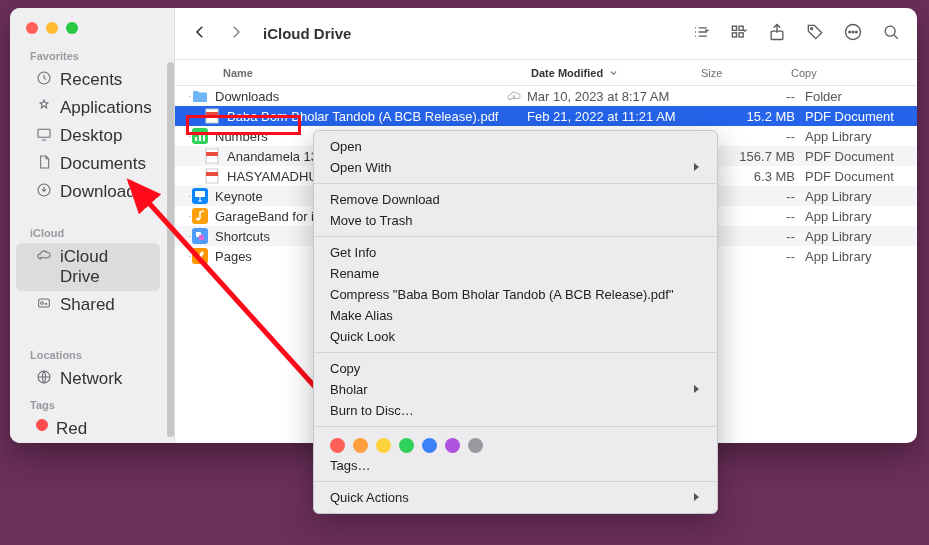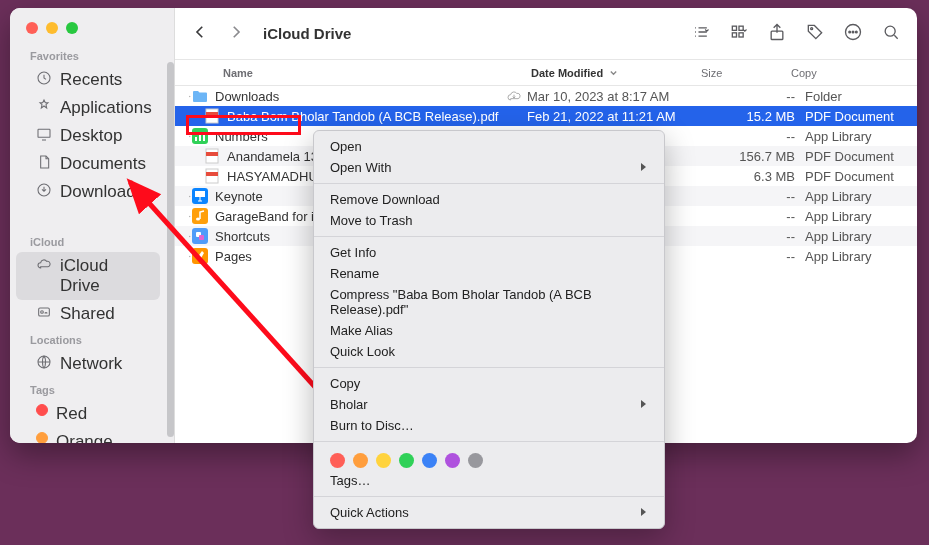--- a/index.html
+++ b/index.html
@@ -46,21 +46,21 @@
   .row .cloud svg { width:16px; height:16px; stroke:#aaa; fill:none; stroke-width:1.5; }
   .row .date { width: 192px; color: #555; }
   .row .size { width: 76px; text-align: right; color: #555; }
   .row .kind { width: 110px; padding-left: 10px; color: #555; }
   .row.selected { background: #2463ea; color: #fff; }
   .row.selected .date, .row.selected .size, .row.selected .kind { color: #fff; }
 
   .hl-box { position: absolute; border: 3px solid #fe0b1b; pointer-events: none; }
   .arrow { position: absolute; pointer-events: none; }
 
-  .ctx-menu { position: absolute; width: 352px; background: #ececee; border: 1px solid #c8c8cc; border-radius: 6px; box-shadow: 0 10px 30px rgba(0,0,0,.28); padding: 5px 0; font-size: 13px; color: #222; }
+  .ctx-menu { position: absolute; width: 405px; background: #ececee; border: 1px solid #c8c8cc; border-radius: 6px; box-shadow: 0 10px 30px rgba(0,0,0,.28); padding: 5px 0; font-size: 13px; color: #222; }
   .ctx-item { padding: 3px 16px; display: flex; align-items: center; }
   .ctx-item .arrow-r { margin-left: auto; }
   .ctx-item .arrow-r svg { width: 8px; height: 10px; fill: #555; }
   .ctx-sep { height: 1px; background: #d4d4d8; margin: 5px 0; }
   .ctx-tags { display: flex; gap: 8px; padding: 6px 16px 2px; }
   .ctx-tags .t { width: 15px; height: 15px; border-radius: 50%; }
 
   .folder-svg { fill:#6cb5f6; }
   .pdf-ico { width:14px; height:16px; }
 </style>
@@ -115,41 +115,41 @@
       <div class="side-item">
           <span class="side-icon">
             <svg viewBox="0 0 24 24">
               <circle cx="12" cy="12" r="9"></circle>
               <path d="M12 7v7M9 11l3 3 3-3"></path>
             </svg>
           </span>
           <span>Downloads</span>
         </div>
 
-      <div class="sect-label" style="margin-top:24px">iCloud</div>
+      <div class="sect-label" style="margin-top:15px">iCloud</div>
       <div class="side-item sel">
           <span class="side-icon">
             <svg viewBox="0 0 24 24">
               <path d="M7 18a4 4 0 010-8 5 5 0 019-2 4 4 0 012 8H7z"></path>
             </svg>
           </span>
           <span>iCloud Drive</span>
         </div>
       <div class="side-item">
           <span class="side-icon">
             <svg viewBox="0 0 24 24">
               <rect x="4" y="6" width="16" height="12" rx="2"></rect>
               <circle cx="9" cy="12" r="2"></circle>
               <path d="M13 14c1-1 3-1 4 0"></path>
             </svg>
           </span>
           <span>Shared</span>
         </div>
 
-      <div class="sect-label" style="margin-top:0">Locations</div>
+      <div class="sect-label" style="margin-top:24px">Locations</div>
       <div class="side-item">
           <span class="side-icon">
             <svg viewBox="0 0 24 24">
               <circle cx="12" cy="12" r="9"></circle>
               <path d="M3 12h18M12 3c3 3 3 15 0 18M12 3c-3 3-3 15 0 18"></path>
             </svg>
           </span>
           <span>Network</span>
         </div>
 

